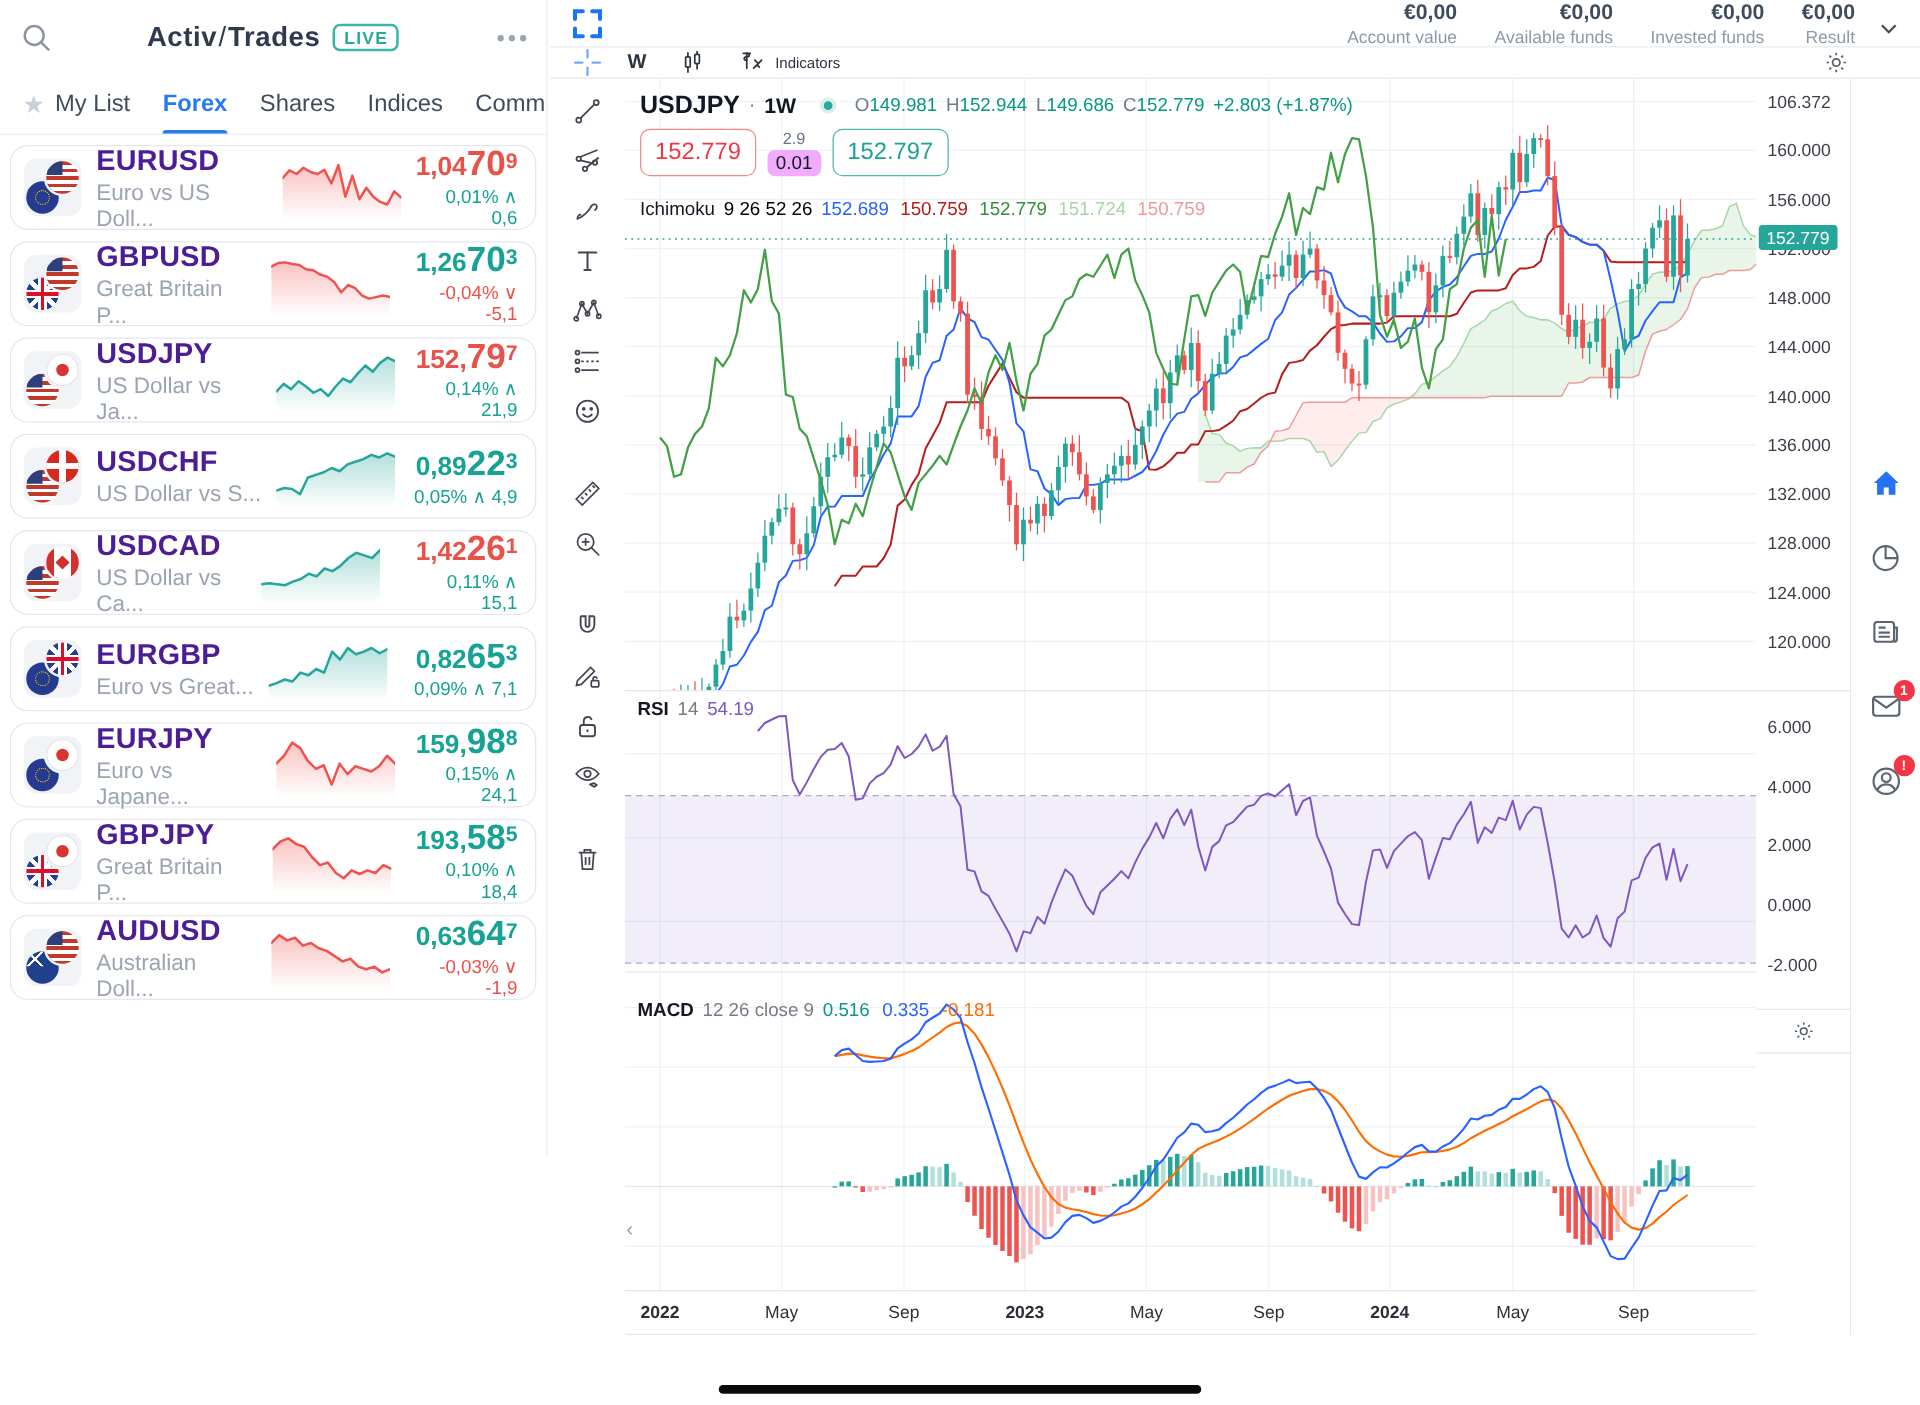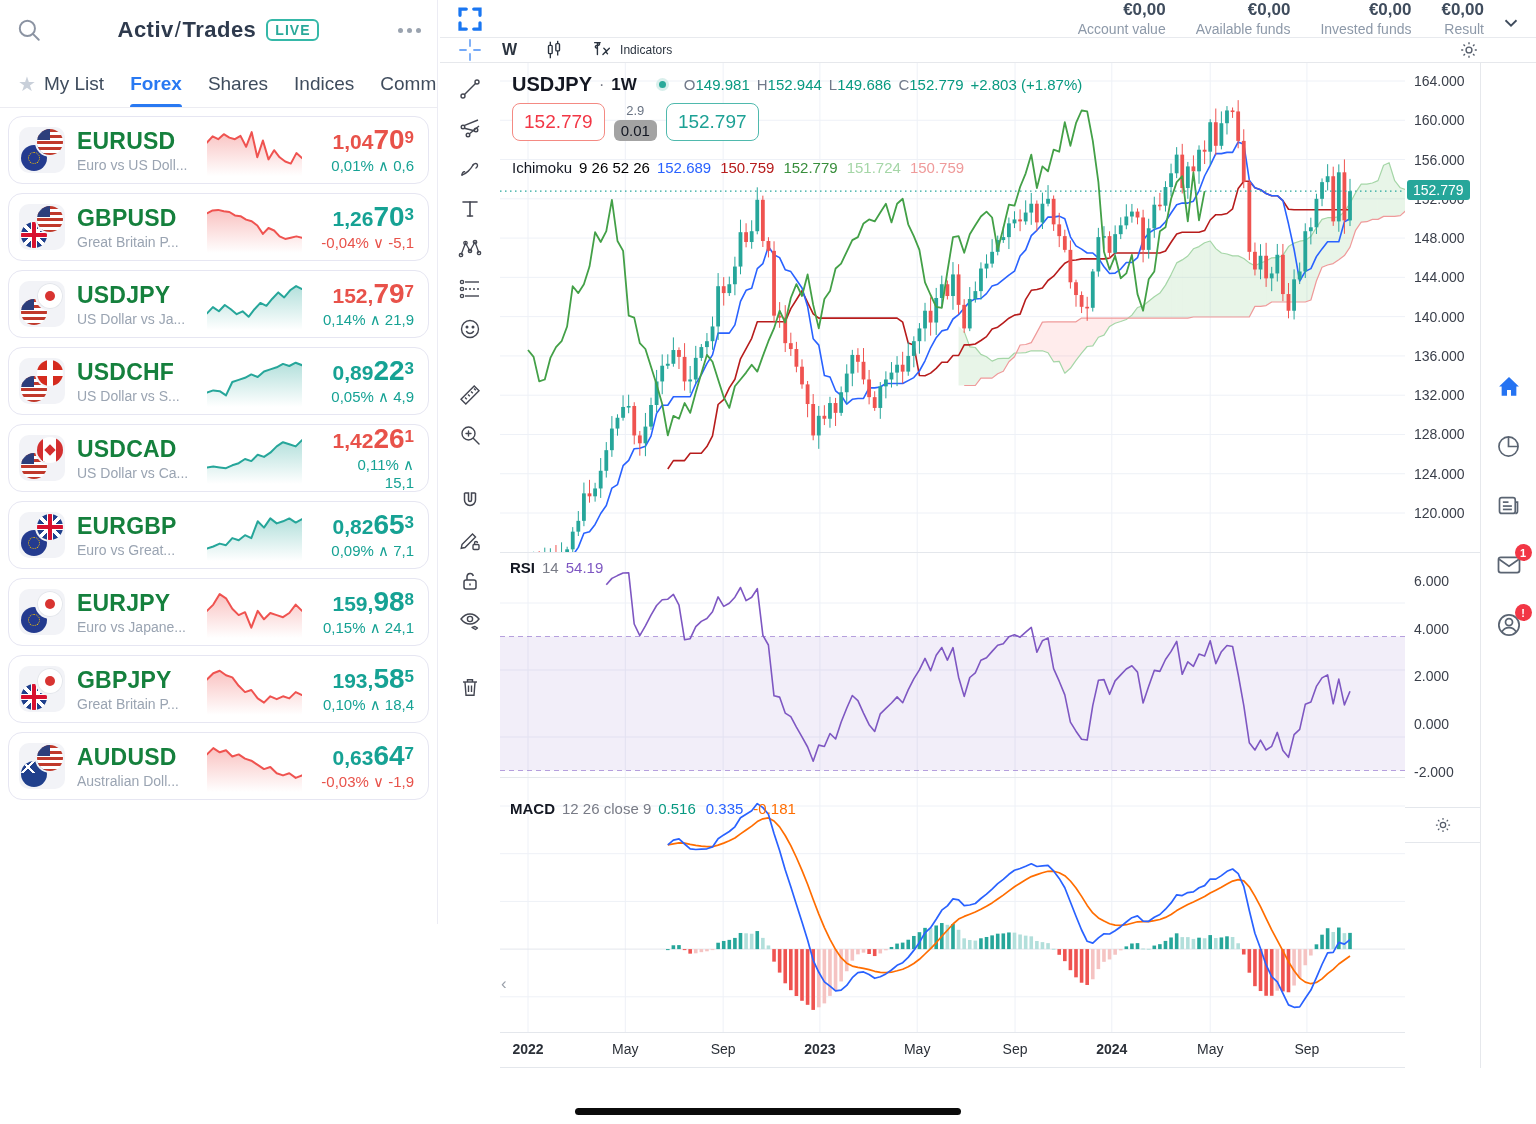--- a/index.html
+++ b/index.html
@@ -41,22 +41,22 @@
 .flag-ch{background:
  linear-gradient(0deg,transparent 40%,#fff 40% 60%,transparent 60%),
  linear-gradient(90deg,transparent 40%,#fff 40% 60%,transparent 60%),#d52b1e}
 .flag-ca{background:linear-gradient(90deg,#d32f2f 0 25%,#fff 25% 75%,#d32f2f 75%)}
 .flag-ca:after{content:"";position:absolute;left:9px;top:9px;width:8px;height:8px;background:#d32f2f;transform:rotate(45deg)}
 .flag-au{background:#20408c}
 .flag-au:after{content:"";position:absolute;left:0;top:0;width:14px;height:12px;background:
  linear-gradient(45deg,transparent 45%,#fff 45% 55%,transparent 55%),
  linear-gradient(135deg,transparent 45%,#fff 45% 55%,transparent 55%)}
 .wl-names{min-width:118px}
-.wl-symbol{font-size:23px;font-weight:600;color:#15803d;letter-spacing:.2px}
-.wl-sub{font-size:14px;color:#9aa4b2;margin-top:2px}
+.wl-symbol{font-size:23px;font-weight:600;color:#4c1d95;letter-spacing:.2px}
+.wl-sub{font-size:18px;color:#9aa4b2;margin-top:2px}
 .wl-spark{flex:none}
 .wl-quote{margin-left:auto;text-align:right}
 .wl-price{font-size:21px;font-weight:600;line-height:1}
 .wl-price .p-big{font-size:28px}
 .wl-price .p-sup{font-size:17px;vertical-align:6px}
 .wl-change{font-size:15px;margin-top:3px}
 
 .vdiv{width:3px;border-left:1px solid #ececf4;background:#fff}
 .main{flex:1;display:flex;flex-direction:column}
 .topbar{height:60px;display:flex;align-items:center;border-bottom:1px solid #e8eaee;padding-left:15px}
@@ -85,21 +85,21 @@
 .sym-tf{font-size:17px;font-weight:600;color:#131722;margin-right:4px}
 .mkt-dot{width:13px;height:13px;border-radius:50%;background:#2aa99a;border:3px solid #d9efec;margin:0 8px}
 .ohlc span.k{color:#70798a}.ohlc span.v{color:#089981;margin-right:7px}
 .chg{color:#089981}
 .btn-row{top:40px;left:12px}
 .trade-btn{border:1.5px solid;border-radius:8px;padding:7px 11px;font-size:19px;background:#fff;cursor:pointer}
 .sell-btn{border-color:#f48a83;color:#f23645}
 .buy-btn{border-color:#4fb9ad;color:#1da195}
 .spread-col{display:flex;flex-direction:column;align-items:center;gap:2px;margin:0 2px}
 .spread-top{font-size:13px;color:#6a7484}
-.spread-bot{font-size:15px;color:#131722;background:#a3a3a3;border-radius:6px;padding:2px 7px}
+.spread-bot{font-size:15px;color:#131722;background:#f0abfc;border-radius:6px;padding:2px 7px}
 .ichi-row{top:96px;left:12px}
 .ichi-name{color:#131722}.ichi-par{color:#000000}
 .rsi-row{top:6px;left:10px}.macd-row{top:22px;left:10px}
 .ind-name{color:#131722;font-weight:600}.ind-par{color:#787b86}
 .collapse-h{position:absolute;left:1px;top:196px;color:#9aa0aa;font-size:17px;z-index:3;cursor:pointer}
 
 .axis-col{width:75px;flex:none;display:flex;flex-direction:column;font-size:14px;color:#3a3f4a}
 .axis-sec{position:relative;border-bottom:1px solid #e4e7ec}
 .axis-sec.a-main{height:490px}.axis-sec.a-rsi{height:225px}.axis-sec.a-macd{height:255px}
 .ptick{position:absolute;left:9px;transform:translateY(-50%)}
@@ -1162,21 +1162,21 @@
             <span class="t-lab" style="left: 417.192px;">May</span>
             <span class="t-lab" style="left: 515.049px;">Sep</span>
             <span class="t-lab year" style="left: 611.788px;">2024</span>
             <span class="t-lab" style="left: 710.204px;">May</span>
             <span class="t-lab" style="left: 806.943px;">Sep</span>
           </div>
       </div>
 
       <div class="axis-col">
         <div class="axis-sec a-main" id="axMain">
-            <span class="ptick" style="top: 18px;">164.000</span>
+            <span class="ptick" style="top: 18px;">106.372</span>
             <span class="ptick" style="top: 57.2728px;">160.000</span>
             <span class="ptick" style="top: 96.5456px;">156.000</span>
             <span class="ptick" style="top: 135.818px;">152.000</span>
             <span class="ptick" style="top: 175.091px;">148.000</span>
             <span class="ptick" style="top: 214.364px;">144.000</span>
             <span class="ptick" style="top: 253.637px;">140.000</span>
             <span class="ptick" style="top: 292.91px;">136.000</span>
             <span class="ptick" style="top: 332.182px;">132.000</span>
             <span class="ptick" style="top: 371.455px;">128.000</span>
             <span class="ptick" style="top: 410.728px;">124.000</span>

